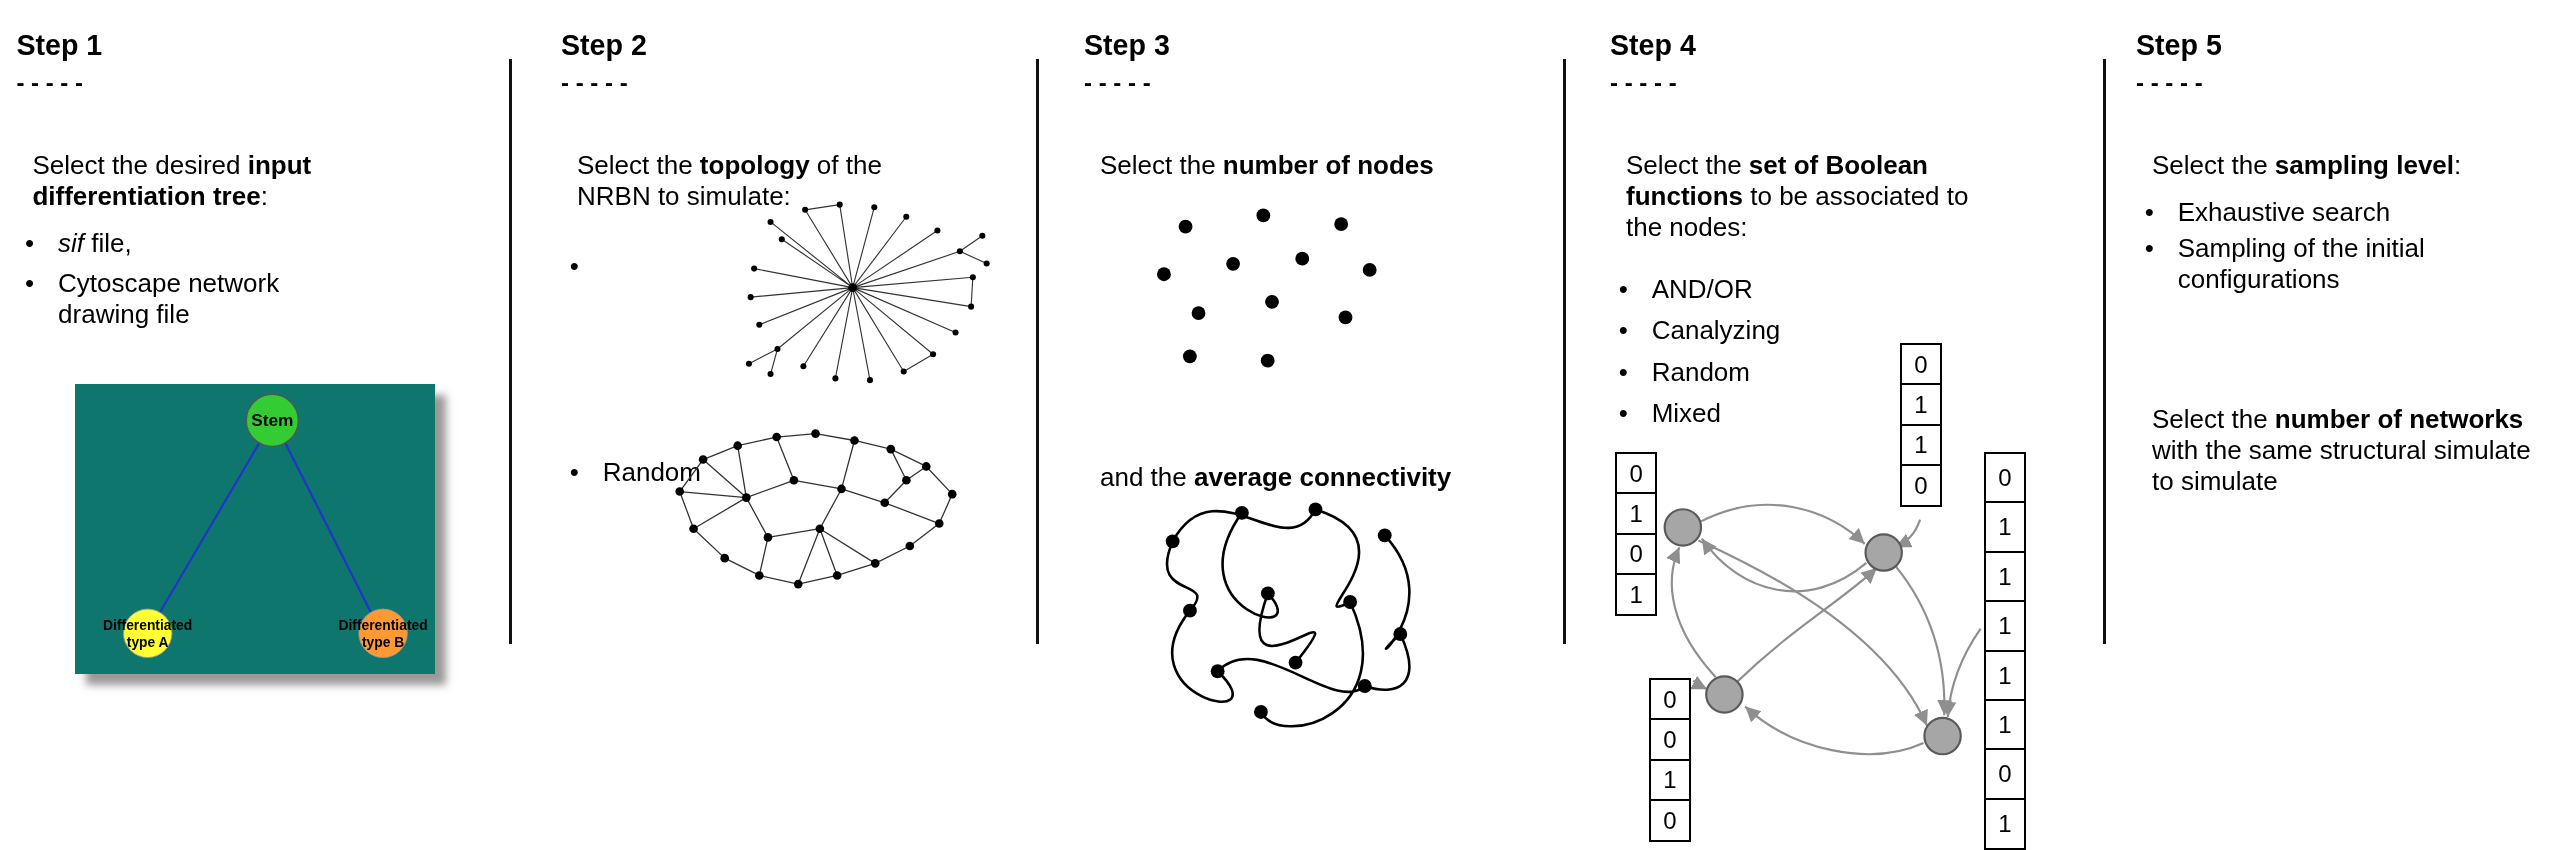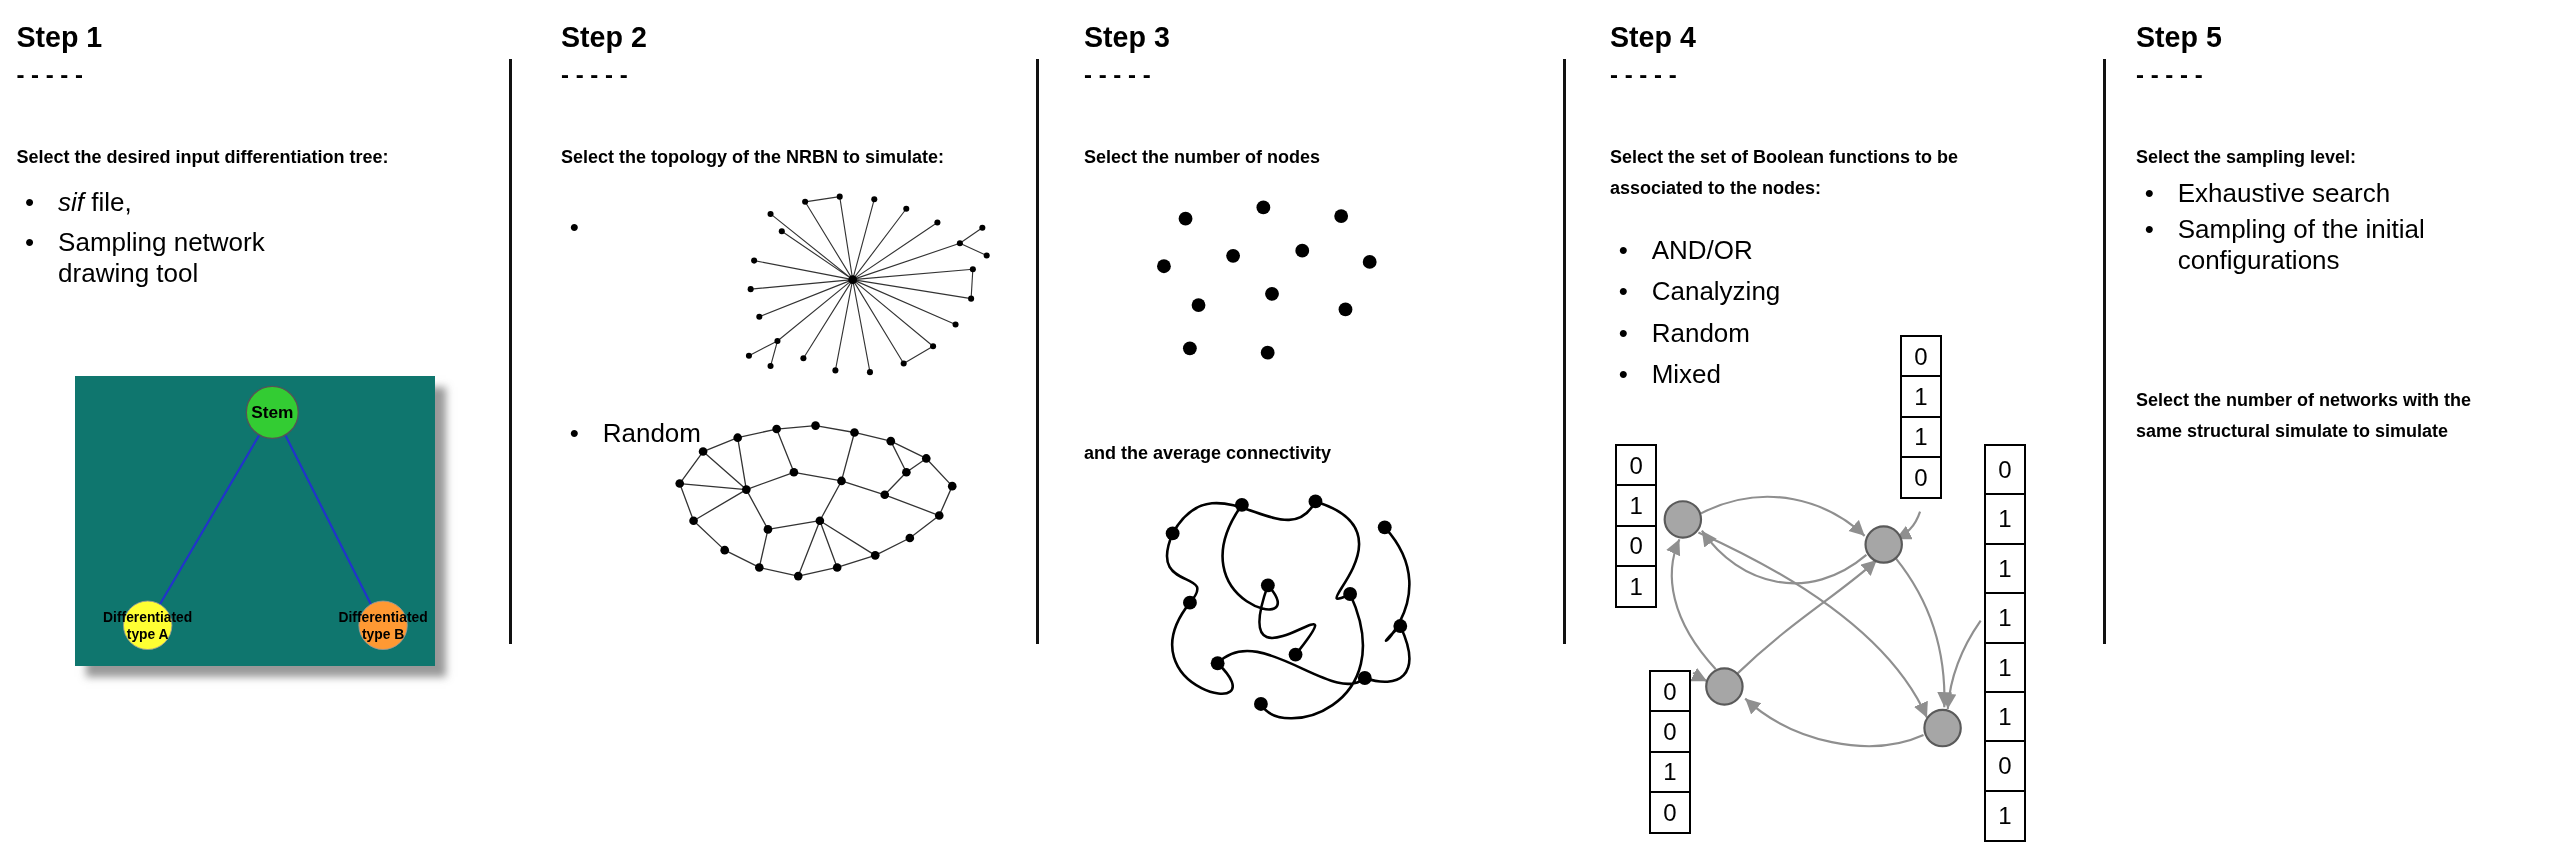--- a/index.html
+++ b/index.html
@@ -3,24 +3,24 @@
 <meta charset="utf-8">
 <style>
   * { box-sizing: border-box; }
   html, body { margin: 0; padding: 0; }
   body {
     width: 2576px; height: 851px;
     background: #ffffff; color: #000;
     font-family: "Liberation Sans", "DejaVu Sans", sans-serif;
     position: relative; overflow: hidden;
   }
-  .col { position: absolute; top: 0; height: 771px; }
+  .col { position: absolute; top: 8px; height: 771px; }
   .step-title { font-size: 28.6px; font-weight: bold; margin: 20px 0 0 0; line-height: 35px; }
   .dashes { font-size: 24px; font-weight: bold; line-height: 26px; margin-top: 7px; }
-  .body-text { font-size: 18px; line-height: 31px; margin: 0; font-weight: bold; }
+  .body-text { font-size: 26px; line-height: 31px; margin: 16px; }
   .intro { margin-top: 54px; }
   .bullet-row { display: flex; align-items: flex-start; margin-top: 10.4px; padding-left: 8.7px; font-size: 26px; line-height: 31px; }
   .bmark { flex: 0 0 33px; }
   .btext { flex: 1; }
   .vline { position: absolute; top: 59px; height: 585px; width: 2.6px; background: #111; }
   .abs { position: absolute; }
 
   
   .tree-panel { position: absolute; left: 59px; top: 376px; width: 360px; height: 290px;
     background: #0f766e; box-shadow: 11.2px 11.2px 7.8px rgba(70,70,70,0.55); }
@@ -61,21 +61,21 @@
   <section class="col" style="left:16.4px;width:467px">
     <h2 class="step-title">Step 1</h2>
     <div class="dashes">- - - - -</div>
     <p class="body-text intro"><span>Select the desired </span><b>input differentiation tree</b><span>:</span></p>
     <div class="bullet-row" style="margin-top:14px">
       <span class="bmark">•</span>
       <span class="btext"><i>sif</i><span> file,</span></span>
     </div>
     <div class="bullet-row" style="margin-top:8.7px">
       <span class="bmark">•</span>
-      <span class="btext cyto-text">Sampling network drawing tool</span>
+      <span class="btext cyto-text">Cytoscape network drawing file</span>
     </div>
     <div class="tree-panel">
       <svg width="360" height="290" viewBox="0 0 416 335">
         <line class="tree-edge" x1="213" y1="68" x2="98" y2="264"></line>
         <line class="tree-edge" x1="243" y1="68" x2="342" y2="264"></line>
         <circle cx="228" cy="42" r="30" stroke="#555" stroke-width="1.5" fill="#33cc33"></circle>
         <text x="228" y="49" class="tree-label">Stem</text>
         <circle cx="84" cy="288" r="28" stroke="#999" stroke-width="1" fill="#ffff33"></circle>
         <text x="84" y="284" class="tree-small">Differentiated</text>
         <text x="84" y="304" class="tree-small">type A</text>

